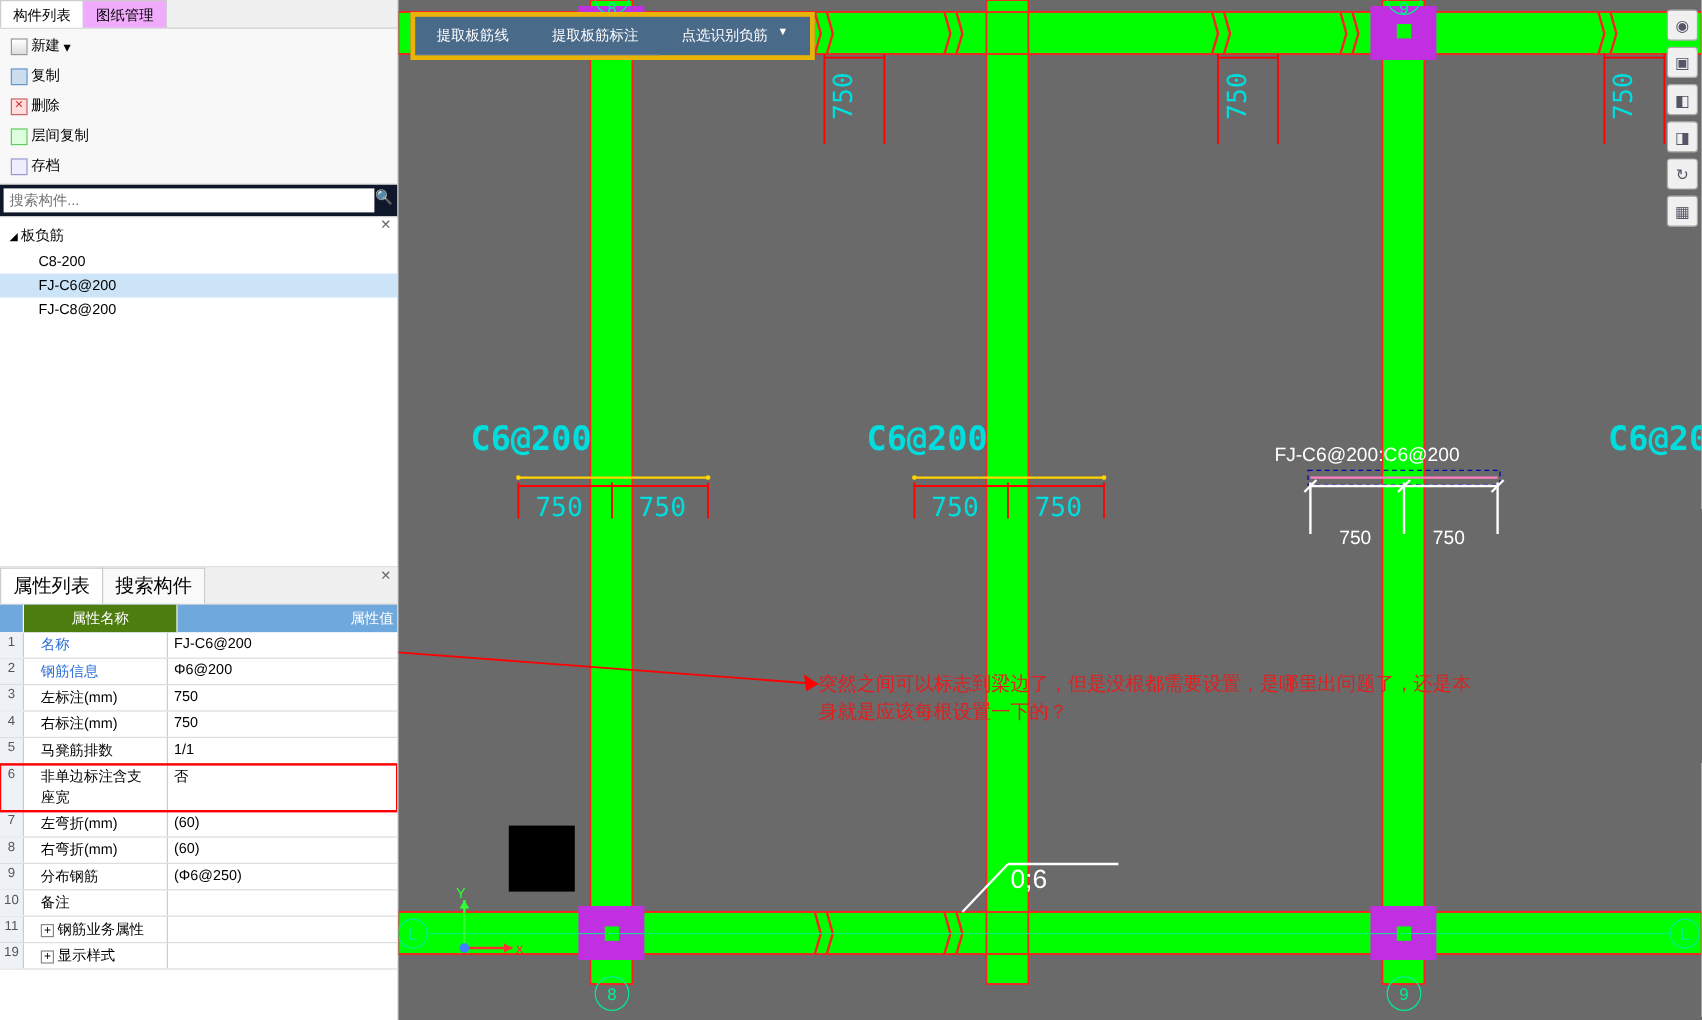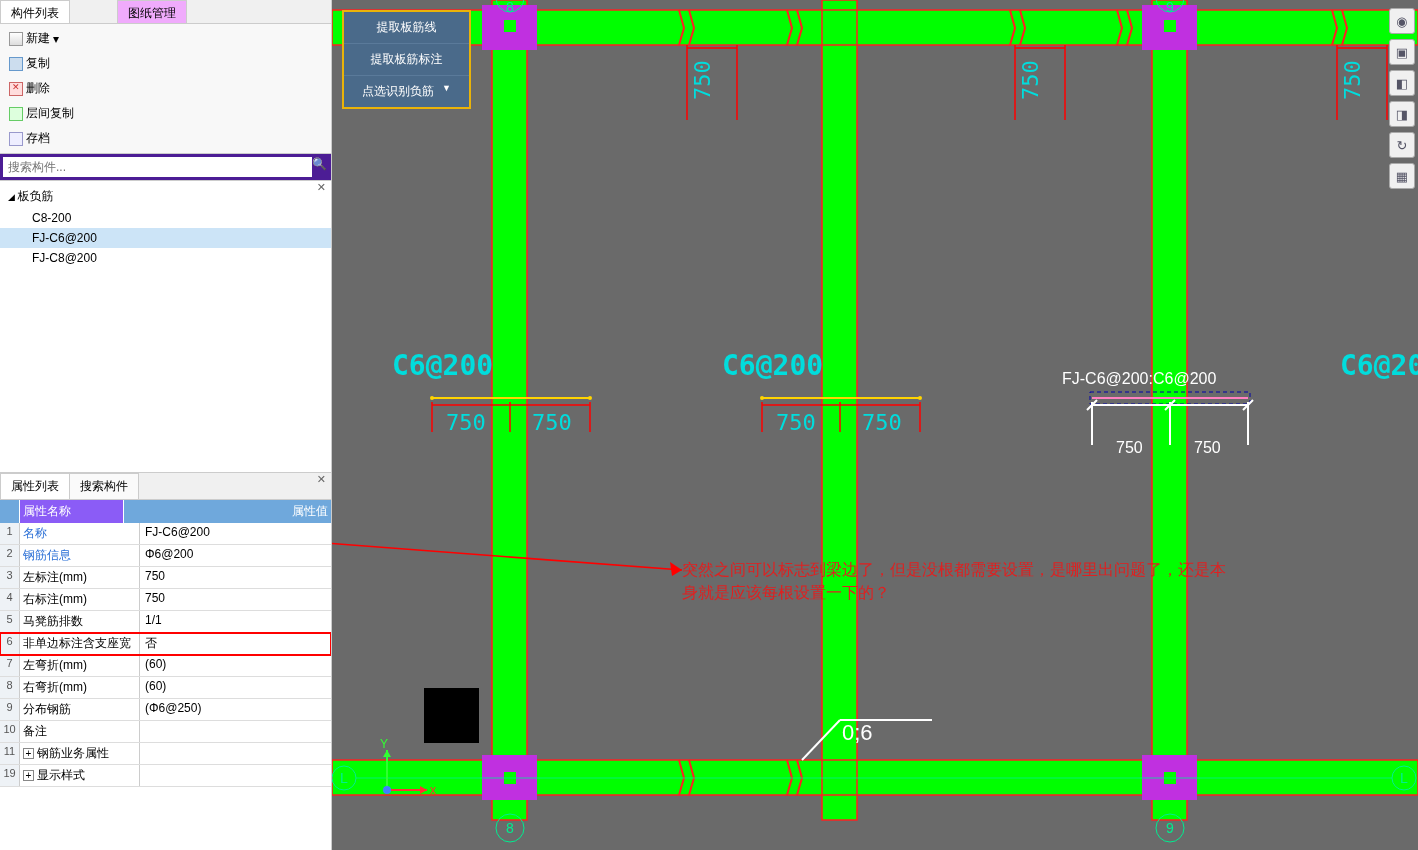--- a/index.html
+++ b/index.html
@@ -1,67 +1,67 @@
 <!DOCTYPE html>
 <html><head>
 <meta charset="utf-8">
 <style>
 * { margin: 0; padding: 0; box-sizing: border-box; }
 body { font-family: "Microsoft YaHei", sans-serif; font-size: 12px; background: #fff; width: 1418px; height: 850px; overflow: hidden; position: relative; }
 
 .left-panel { position: absolute; left: 0; top: 0; width: 332px; height: 850px; border-right: 1px solid #ccc; display: flex; flex-direction: column; background: #f5f5f5; }
 
-.top-tabs { display: flex; border-bottom: 1px solid #ccc; background: #f0f0f0; height: 24px; gap: 48px; }
+.top-tabs { display: flex; border-bottom: 1px solid #ccc; background: #f0f0f0; height: 24px; }
 .top-tabs .tab { padding: 4px 10px; border: 1px solid #ccc; border-bottom: none; margin-right: -1px; cursor: pointer; background: #f0abfc; font-size: 12px; }
 .top-tabs .tab.active { background: #fff; }
 
 .toolbar { display: flex; gap: 4px; padding: 4px; border-bottom: 1px solid #ccc; background: #f8f8f8; flex-direction: column; }
 .toolbar .btn { display: flex; align-items: center; gap: 3px; padding: 2px 5px; cursor: pointer; font-size: 12px; }
 .toolbar .btn .ico { width: 14px; height: 14px; display: inline-block; }
 .ico-new { background: linear-gradient(#fff, #ddd); border: 1px solid #999; }
 .ico-copy { background: #cde; border: 1px solid #69c; }
 .ico-del { background: #fdd; border: 1px solid #c66; position: relative; }
 .ico-del::after { content: "✕"; color: #c33; font-size: 9px; position: absolute; top: -1px; left: 2px; }
 .ico-lcopy { background: #dfd; border: 1px solid #6c6; }
 .ico-save { background: #eef; border: 1px solid #99c; }
 
-.search-row { display: flex; padding: 3px; border-bottom: 1px solid #ccc; background: #4c1d95; }
+.search-row { display: flex; padding: 3px; border-bottom: 1px solid #ccc; background: #0f172a; }
 .search-row input { flex: 1; border: none; padding: 3px 5px; font-size: 12px; outline: none; color: #888; }
 .search-ico { width: 16px; color: #888; cursor: pointer; text-align: center; }
 
 .tree { flex: 0 0 auto; height: 292px; background: #fff; overflow: auto; padding: 4px 0; border-bottom: 1px solid #ccc; position: relative; }
 .tree .node { padding: 3px 8px; cursor: pointer; }
 .tree .node.root::before { content: "◢ "; font-size: 9px; }
 .tree .leaf { padding: 3px 8px 3px 32px; cursor: pointer; }
 .tree .leaf.sel { background: #cce4f7; }
 .tree .close-x { position: absolute; right: 2px; top: 0; font-size: 11px; color: #666; cursor: pointer; padding: 0 3px; }
 
 .props { flex: 1; display: flex; flex-direction: column; background: #fff; position: relative; }
 .props .ptab-row { display: flex; border-bottom: 1px solid #ccc; background: #f0f0f0; }
-.props .ptab { padding: 4px 10px; border: 1px solid #ccc; border-bottom: none; margin-right: -1px; cursor: pointer; font-size: 12px; background: #fafafa; }
+.props .ptab { padding: 4px 10px; border: 1px solid #ccc; border-bottom: none; margin-right: -1px; cursor: pointer; font-size: 16px; background: #fafafa; }
 .props .ptab.active { background: #fff; }
 .props .close-x { position: absolute; right: 2px; top: 0; font-size: 11px; color: #666; cursor: pointer; padding: 0 3px; }
 
 .prop-head { display: flex; background: #6fa8dc; color: #fff; font-size: 12px; }
 .prop-head .h1 { width: 20px; border-right: 1px solid #fff; }
-.prop-head .h2 { width: 104px; padding: 3px; border-right: 1px solid #fff; background: #8b5cf6; }
+.prop-head .h2 { width: 128px; text-align: center; padding: 3px; border-right: 1px solid #fff; background: #4d7c0f; }
 .prop-head .h3 { flex: 1; text-align: right; padding: 3px; }
 
 .prop-body { flex: 1; overflow: auto; background: #fff; }
 .prop-row { display: flex; border-bottom: 1px solid #ddd; min-height: 20px; align-items: stretch; }
 .prop-row .c0 { width: 20px; text-align: center; background: #eef2f6; border-right: 1px solid #ccc; font-size: 11px; color: #555; padding-top: 2px; }
-.prop-row .c1 { width: 120px; padding: 2px 3px; border-right: 1px solid #ccc; font-size: 12px; }
+.prop-row .c1 { width: 120px; padding: 2px 14px; border-right: 1px solid #ccc; font-size: 12px; }
 .prop-row .c2 { flex: 1; padding: 2px 5px; font-size: 12px; }
 .prop-row .c1.link { color: #2a6fd6; }
 .prop-row.hl { outline: 2px solid red; outline-offset: -1px; }
 .prop-row .expand { display: inline-block; width: 11px; height: 11px; border: 1px solid #888; text-align: center; line-height: 9px; font-size: 10px; margin-right: 3px; }
 
 .canvas { position: absolute; left: 332px; top: 0; right: 0; bottom: 0; background: #6a6a6a; overflow: hidden; }
 
-.float-toolbar { position: absolute; left: 10px; top: 10px; background: #4a6a8a; border: 2px solid #eab308; display: flex; flex-direction: column; }
+.float-toolbar { position: absolute; left: 10px; top: 10px; background: #4a6a8a; border: 4px solid #eab308; display: flex; }
 .float-toolbar .fb { color: #fff; padding: 7px 18px; border-bottom: 1px solid #5a7a9a; cursor: pointer; font-size: 12px; text-align: center; }
 .float-toolbar .fb:last-child { border-bottom: none; }
 .float-toolbar .fb .chev { float: right; margin-left: 8px; font-size: 9px; }
 
 .right-tools { position: absolute; right: 3px; top: 8px; display: flex; flex-direction: column; gap: 5px; }
 .right-tools .rt { width: 26px; height: 26px; background: #f0f0f0; border: 1px solid #aaa; border-radius: 3px; cursor: pointer; display: flex; align-items: center; justify-content: center; font-size: 13px; color: #556; }
 
 svg.vp { width: 100%; height: 100%; }
 svg.vp .grn { fill: #0f0; }
 svg.vp .mag { fill: #c030e0; }

